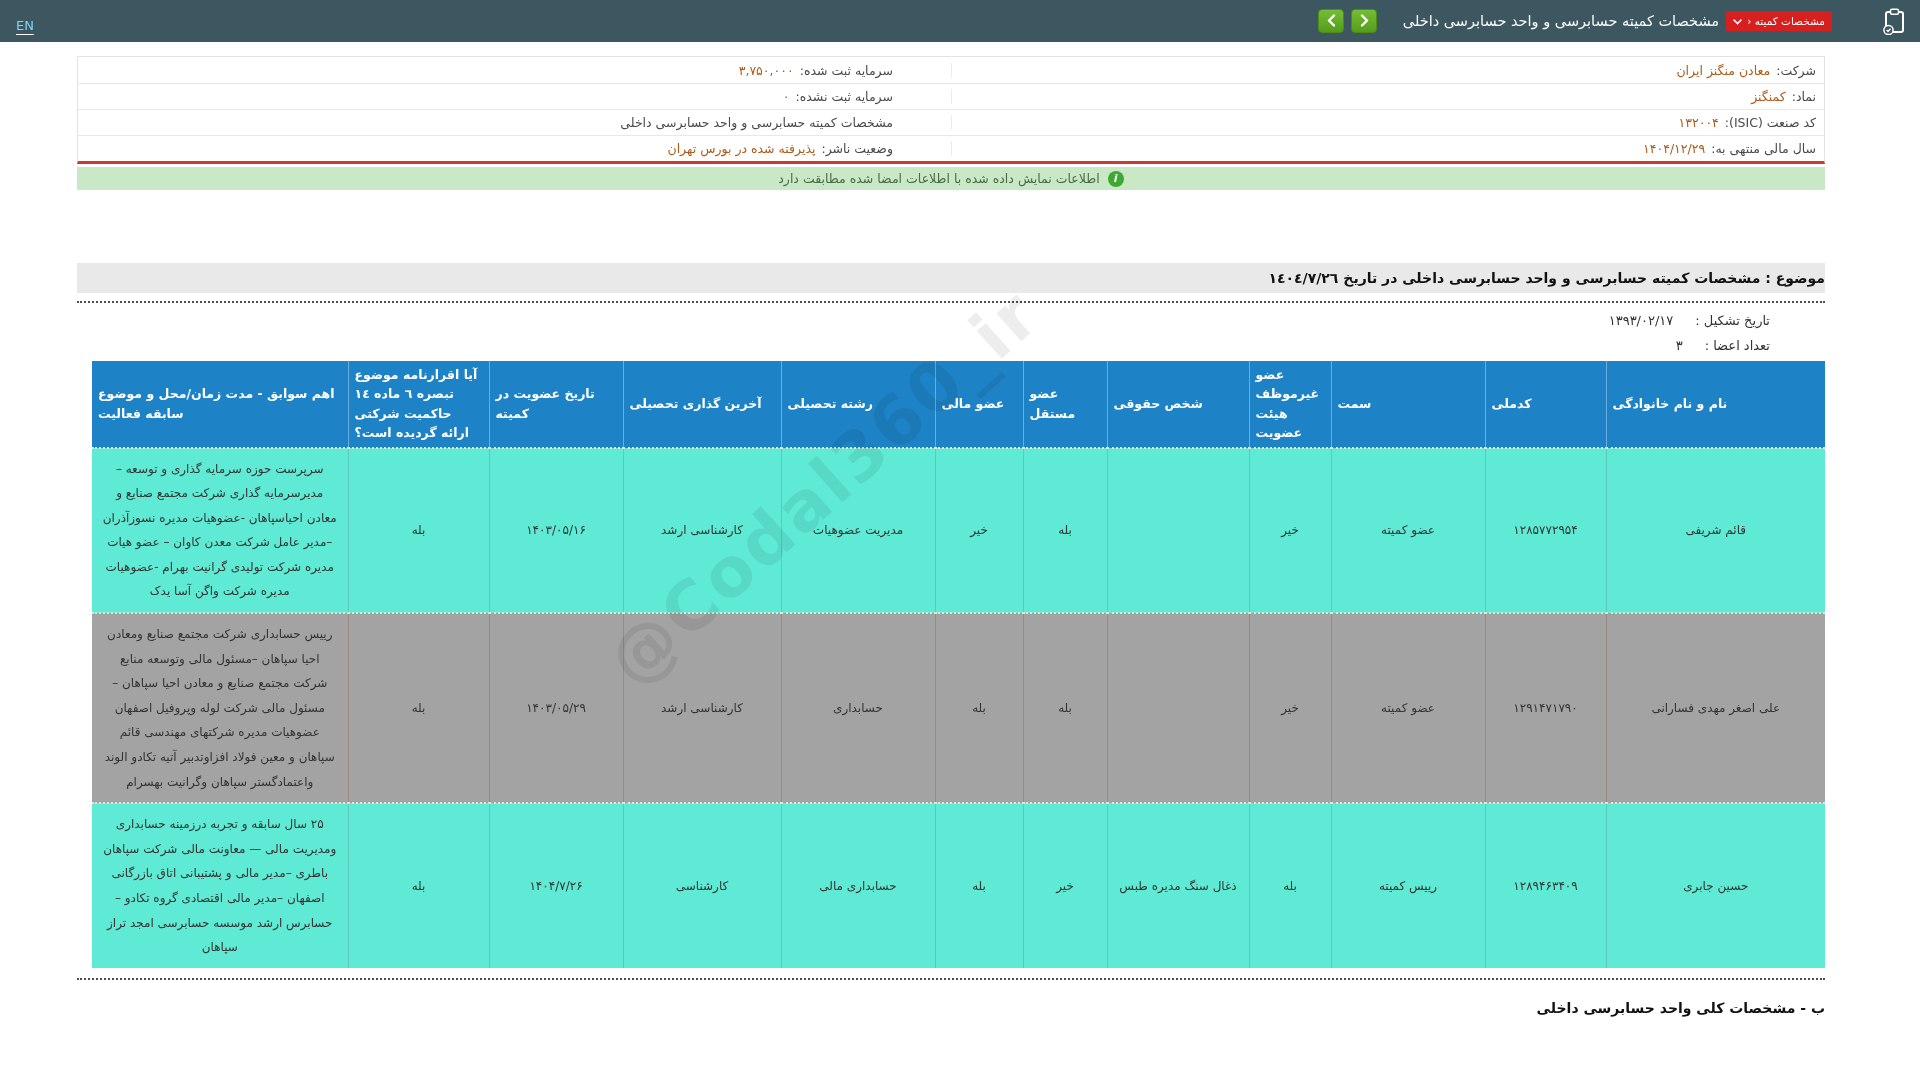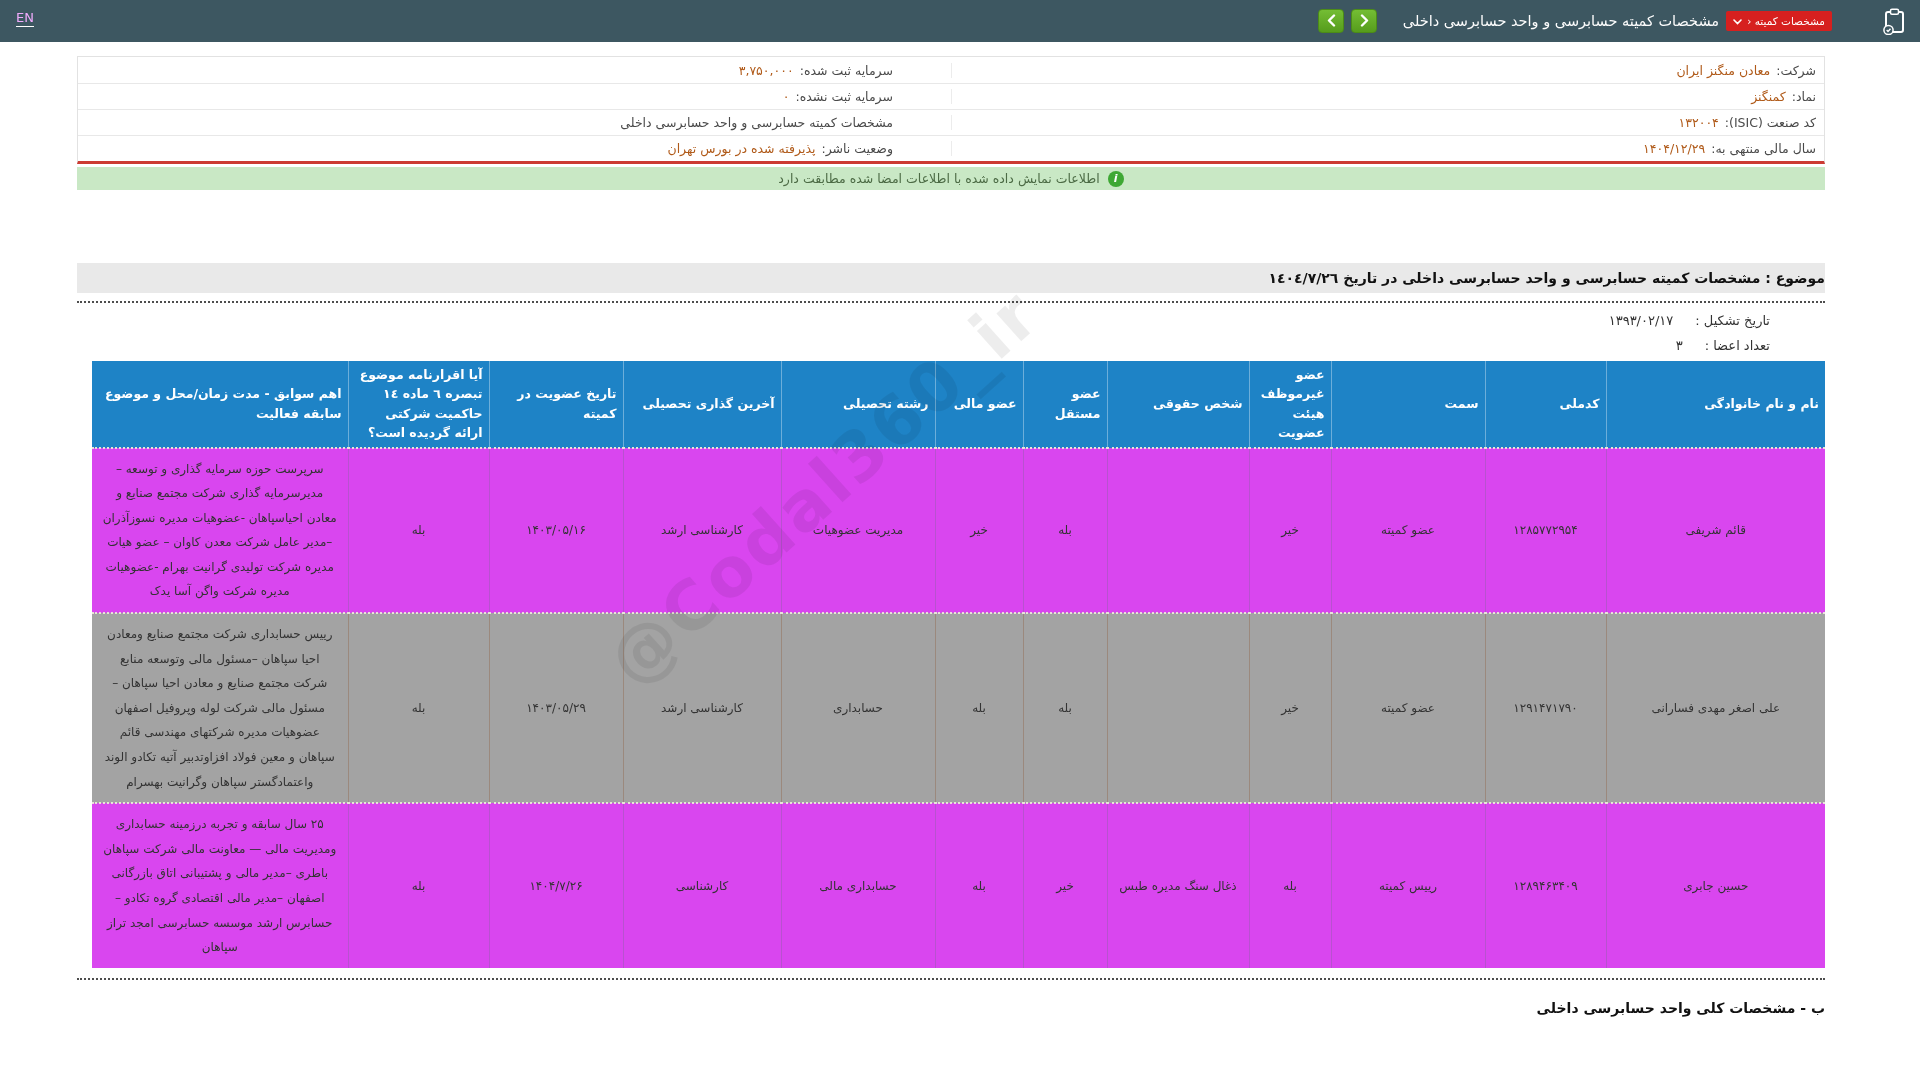--- a/index.html
+++ b/index.html
@@ -10,22 +10,22 @@
     overflow: hidden;
     position: relative;
     direction: rtl;
   }
   
   .topbar {
     height: 42px; background: #3d5761; position: relative;
     display: flex; align-items: center; color: #fff;
   }
   .en-toggle {
-    position: absolute; left: 16px; top: 10px;
-    font-size: 13px; color: #f0abfc; border-bottom: 1px solid #fff;
+    position: absolute; left: 16px; top: 18px;
+    font-size: 13px; color: #7dd3fc; border-bottom: 1px solid #fff;
     direction: ltr; cursor: pointer; padding-bottom: 1px;
   }
   .nav-group { position: absolute; left: 1318px; top: 9px; display: flex; gap: 7px; direction: ltr; }
   .nav-btn {
     width: 26px; height: 24px; border-radius: 4px;
     background: linear-gradient(#74bd34, #569c1c);
     border: 1px solid #4c8c17;
     display: flex; align-items: center; justify-content: center; cursor: pointer;
   }
   .title-group {
@@ -83,30 +83,30 @@
   .field-line {
     margin-top: 10px; padding-right: 55px; display: flex; gap: 22px;
     font-size: 13px; color: #333; align-items: center;
   }
   .sub-heading { margin-top: 20px; font-size: 14px; font-weight: 700; color: #111; }
   
   table.data-table { margin-top: 8px; border-collapse: collapse; width: 1733px; table-layout: fixed; }
   table.data-table th {
     background: #1e83c6; color: #fff; font-size: 12.5px; font-weight: 700;
     height: 66px; padding: 4px 6px; line-height: 1.55;
-    border-left: 1px solid rgba(255,255,255,0.35); vertical-align: middle; text-align: right;
+    border-left: 1px solid rgba(255,255,255,0.35); vertical-align: middle; text-align: left;
   }
   table.data-table th:last-child { border-left: none; }
   table.data-table td {
     font-size: 12px; color: #333; text-align: center; vertical-align: middle;
     padding: 8px 10px; border-left: 1px solid rgba(100,110,130,0.28);
     line-height: 2.05;
   }
   table.data-table td:last-child { border-left: none; }
-  tr.r-blue  td { background: #d946ef; }
+  tr.r-blue  td { background: #5eead4; }
   tr.r-orange td { background: #a3a3a3; border-left-color: rgba(140,80,40,0.30); }
   tr.body-row { border-top: 2px dotted #e8e2d8; }
   tr.row-1 { height: 125px; }
   tr.row-2 { height: 127px; }
   tr.row-3 { height: 117px; }
   .cell-history { font-size: 12px; }
   .after-table { margin-top: 10px; }
 </style>
 </head>
 <body>

